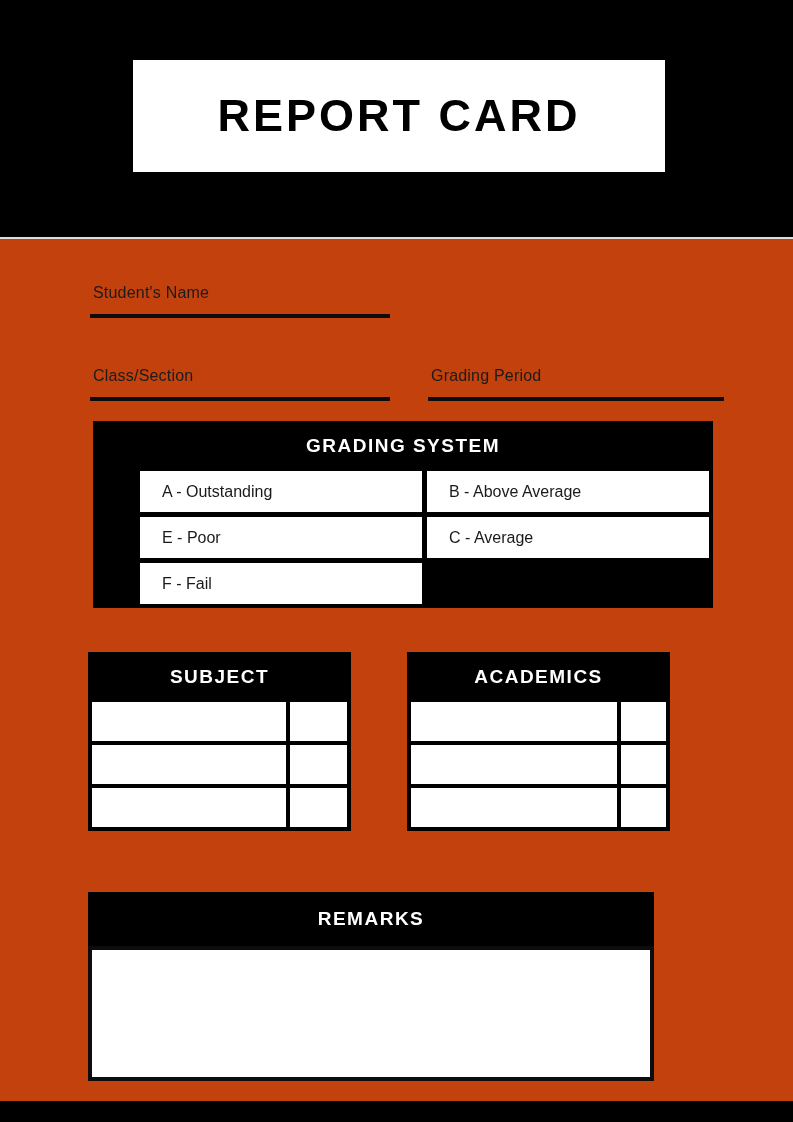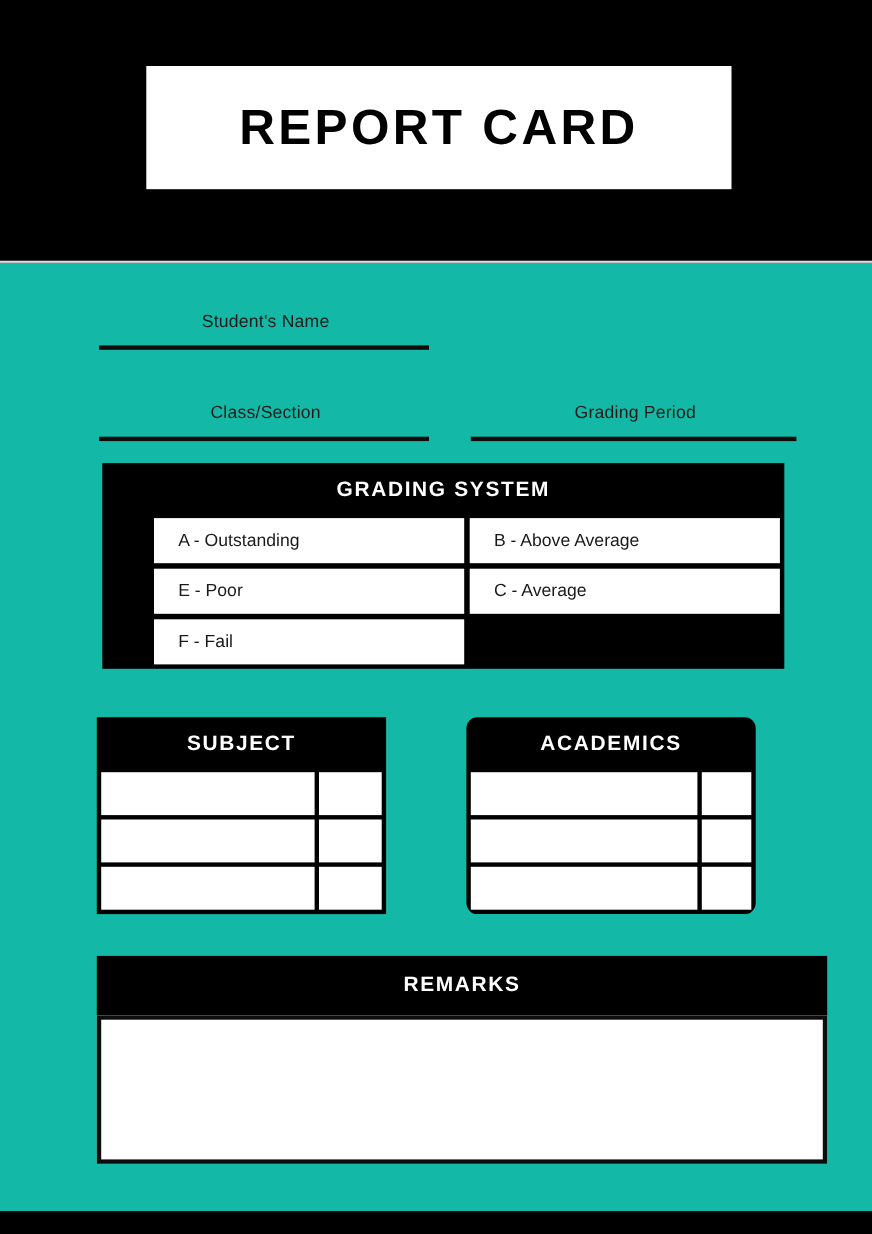--- a/index.html
+++ b/index.html
@@ -1,18 +1,18 @@
 <!DOCTYPE html>
 <html><head>
 <meta charset="utf-8">
 <style>
   html, body { margin:0; padding:0; background:#ffffff; }
   .page {
-    position:relative; width:793px; height:1122px; background:#14b8a6;
-    overflow:hidden; font-family:"Liberation Sans", sans-serif; color:#111;text-align:center;
+    position:relative; width:793px; height:1122px; background:#c2410c;
+    overflow:hidden; font-family:"Liberation Sans", sans-serif; color:#111;
   }
 
   
   .header-band {
     position:absolute; left:0; top:0; width:793px; height:237px;
     background:#000000; border-bottom:2px solid #dcdcdc;
   }
   .title-box {
     position:absolute; left:133px; top:60px; width:532px; height:112px;
     background:#ffffff; display:flex; align-items:center; justify-content:center;
@@ -42,28 +42,28 @@
   .grading { left:93px; top:421px; width:620px; }
   .grading-grid { display:grid; grid-template-columns:1fr 1fr; gap:5px;padding-left:43px; }
   .grading-cell {
     background:#ffffff; height:41px; display:flex; align-items:center;
     padding-left:22px; font-size:16px; color:#1a1a1a;
   }
 
   
   .mini { top:652px; width:263px; }
   .subject { left:88px; }
-  .academics { left:424px;border-radius:10px; }
+  .academics { left:407px; }
   .mini-grid { display:grid; gap:4px; }
   .subject .mini-grid { grid-template-columns:1fr 57px; }
   .academics .mini-grid { grid-template-columns:1fr 45px; }
   .mini-cell { background:#ffffff; height:39px; }
 
   
-  .remarks { left:88px; top:869px; width:664px; padding:0; background:transparent; }
+  .remarks { left:88px; top:892px; width:566px; padding:0; background:transparent; }
   .remarks .table-header { background:#000000; height:54px; }
   .remarks-box {
     box-sizing:border-box; height:135px; background:#ffffff;
     border:4px solid #0d0d0d;
   }
 
   
   .footer-band { position:absolute; left:0; top:1101px; width:793px; height:21px; background:#000000; }
 </style>
 </head>

